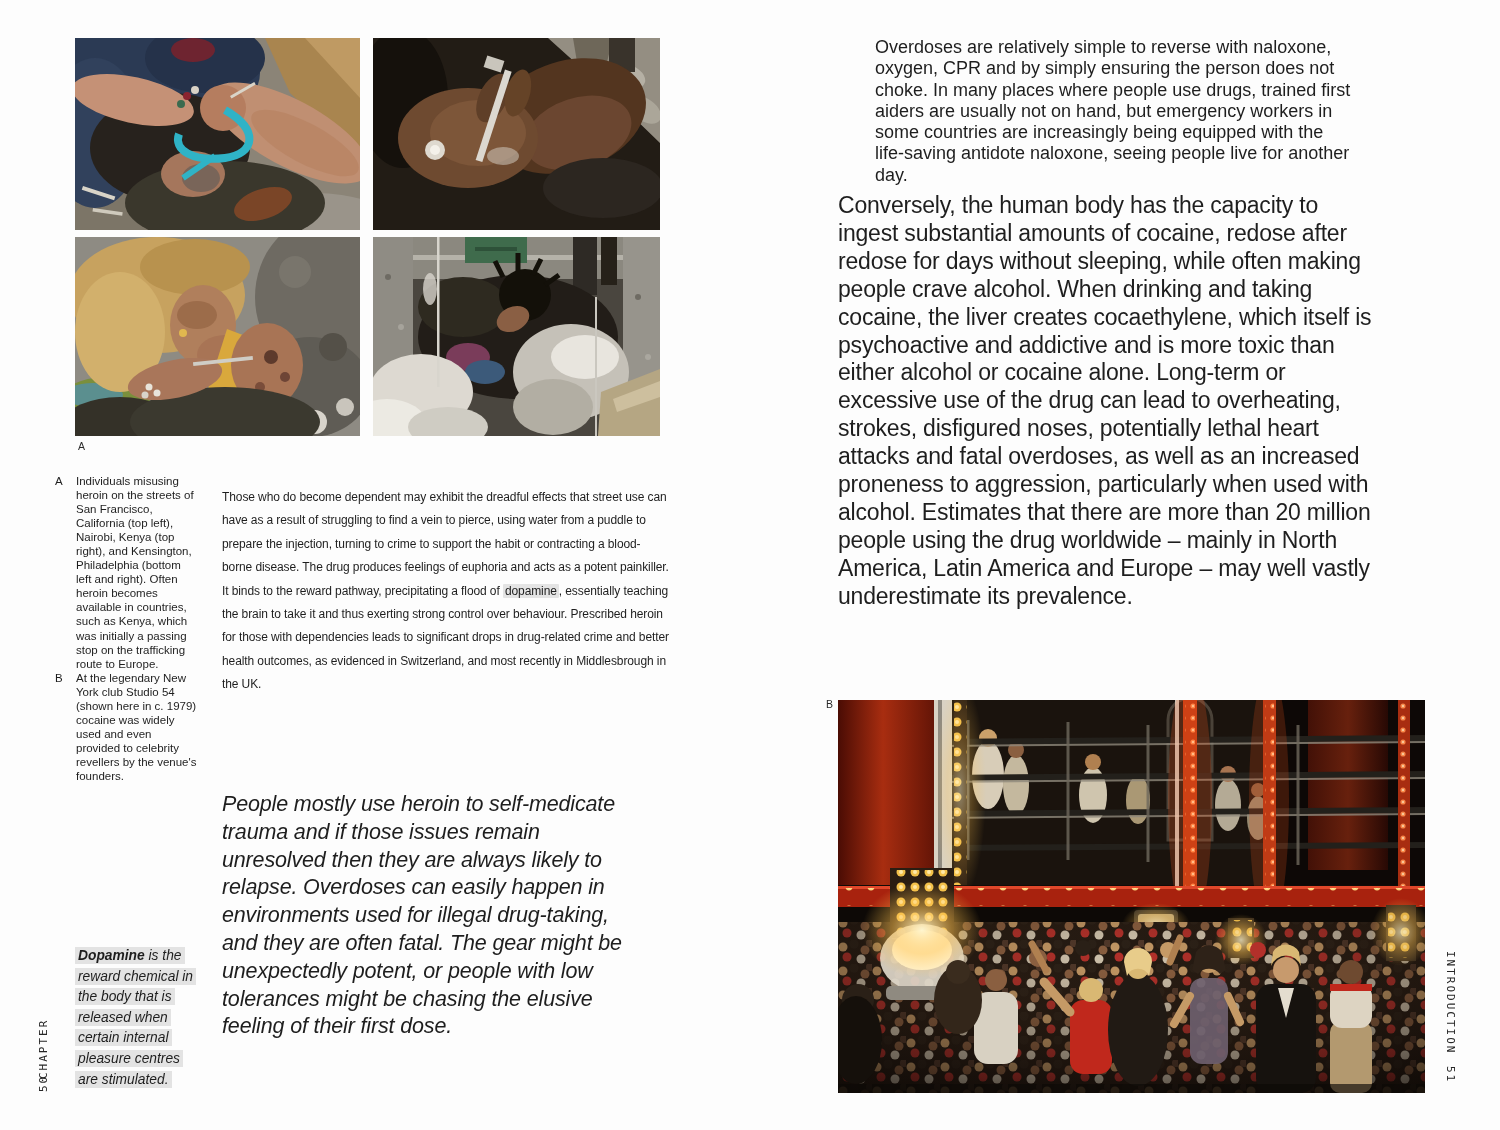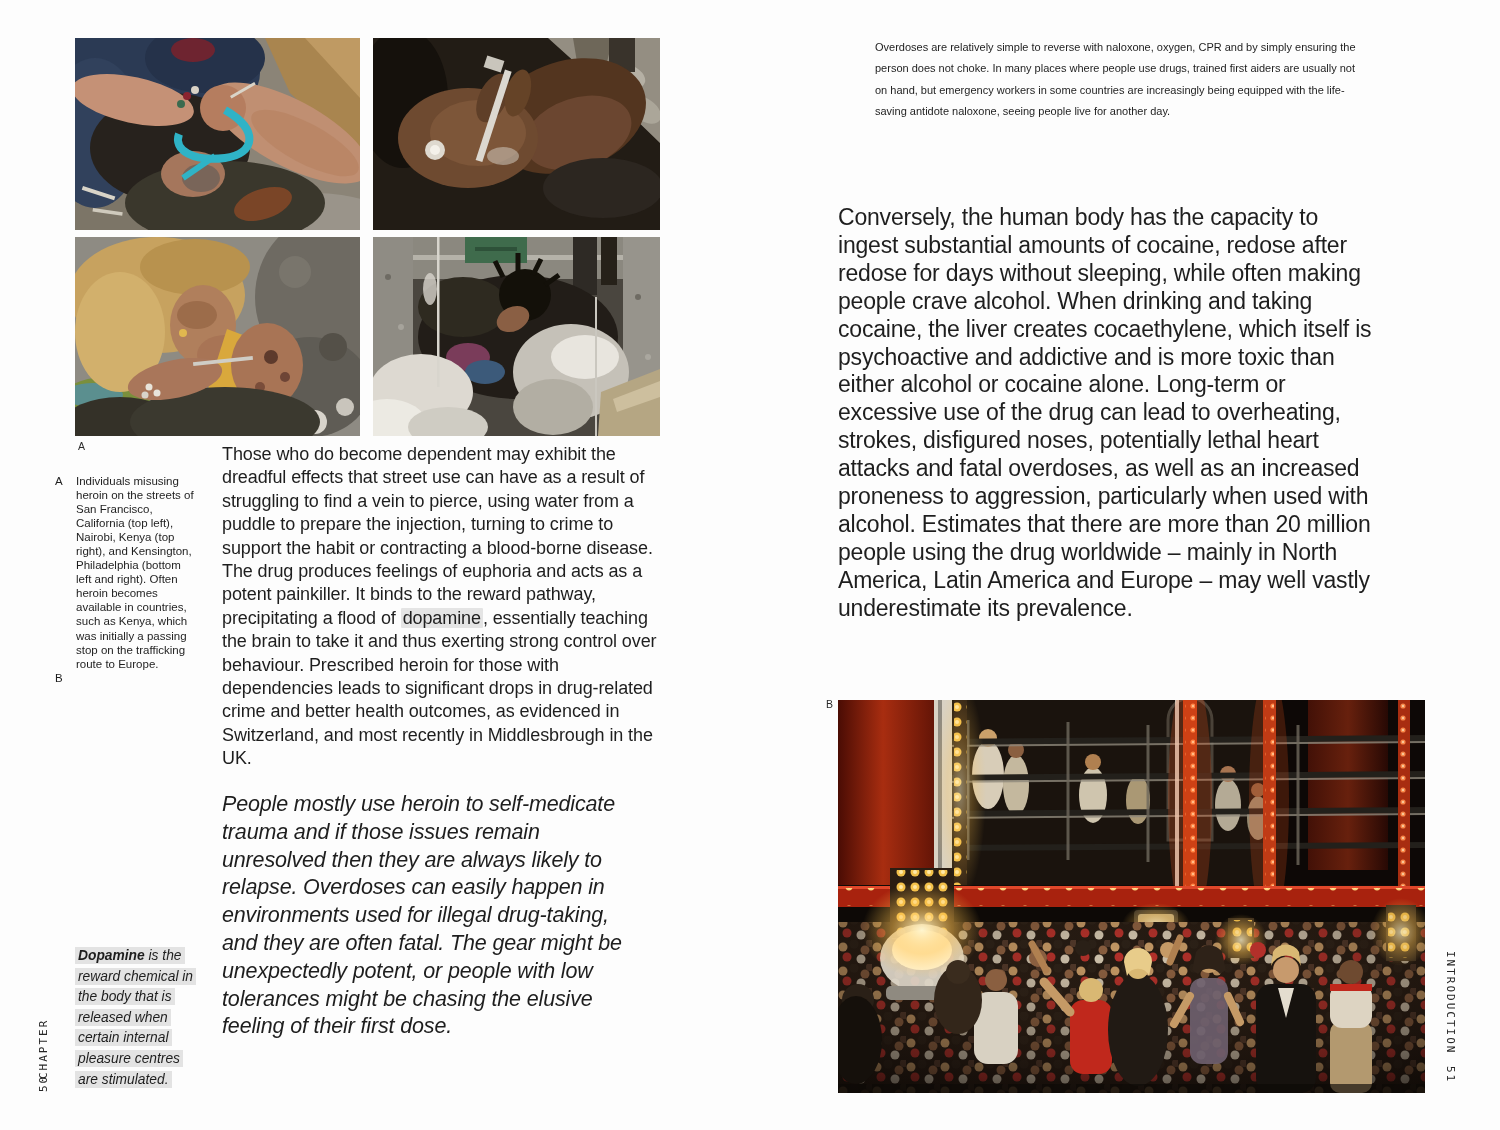--- a/index.html
+++ b/index.html
@@ -22,38 +22,38 @@
 
   .fig-label{font-size:10.5px;letter-spacing:.3px;color:#2a2a2a;}
 
   
   .captions{left:55px;top:474px;width:142px;font-size:11.5px;line-height:14.05px;}
   .cap-item{display:flex;margin:0 0 0 0;}
   .cap-label{width:21px;flex:0 0 21px;}
   .cap-text{flex:1;}
 
   
-  .body1{left:222px;top:443px;width:447px;font-size:18px;line-height:23.4px;letter-spacing:-0.1px;}
+  .body1{left:222px;top:486px;width:447px;font-size:12px;line-height:23.4px;letter-spacing:-0.1px;}
   .body2{left:222px;top:791px;width:400px;font-size:21.5px;line-height:27.8px;letter-spacing:-0.15px;font-style:italic;}
 
   .word-hl{background:#e4e4e4;padding:0 2px;border-radius:1px;}
 
   
   .glossary{left:75px;top:946px;width:120px;font-size:13.8px;line-height:20.6px;}
   .gloss-hl{
     background:#e3e3e3;
     -webkit-box-decoration-break:clone;box-decoration-break:clone;
     padding:1px 3px;
     font-style:italic;
   }
   .gloss-term{font-weight:bold;}
 
   
-  .r-small{left:875px;top:37px;width:482px;font-size:11px;line-height:21.3px;}
-  .r-large{left:838px;top:192px;width:545px;font-size:23px;line-height:27.9px;letter-spacing:-0.2px;margin-top:12px;}
+  .r-small{left:875px;top:37px;width:482px;font-size:18px;line-height:21.3px;}
+  .r-large{left:838px;top:192px;width:545px;font-size:23px;line-height:27.9px;letter-spacing:-0.2px;}
   .photo-b{left:838px;top:700px;width:587px;height:393px;}
 
   
   .vtext{
     font-family:"DejaVu Sans Mono", monospace;
     font-size:11px;letter-spacing:2px;color:#262626;
   }
   .vtext-up{writing-mode:vertical-rl;transform:rotate(180deg);}
   .vtext-down{writing-mode:vertical-rl;}
   .spine-chapter{left:37px;top:984px;height:95px;}
@@ -194,20 +194,21 @@
 
 <div class="abs fig-label" style="left:78px;top:440px;">A</div>
 
 <div class="abs captions">
   <div class="cap-item">
     <div class="cap-label">A</div>
     <div class="cap-text">Individuals misusing heroin on the streets of San Francisco, California (top left), Nairobi, Kenya (top right), and Kensington, Philadelphia (bottom left and right). Often heroin becomes available in countries, such as Kenya, which was initially a passing stop on the trafficking route to Europe.</div>
   </div>
   <div class="cap-item">
     <div class="cap-label">B</div>
+    <div class="cap-text">At the legendary New York club Studio 54 (shown here in c. 1979) cocaine was widely used and even provided to celebrity revellers by the venue's founders.</div>
   </div>
 </div>
 
 <div class="abs body1"><span>Those who do become dependent may exhibit the dreadful effects that street use can have as a result of struggling to find a vein to pierce, using water from a puddle to prepare the injection, turning to crime to support the habit or contracting a blood-borne disease. The drug produces feelings of euphoria and acts as a potent painkiller. It binds to the reward pathway, precipitating a flood of </span><span class="word-hl">dopamine</span><span>, essentially teaching the brain to take it and thus exerting strong control over behaviour. Prescribed heroin for those with dependencies leads to significant drops in drug-related crime and better health outcomes, as evidenced in Switzerland, and most recently in Middlesbrough in the UK.</span></div>
 
 <div class="abs body2">People mostly use heroin to self-medicate trauma and if those issues remain unresolved then they are always likely to relapse. Overdoses can easily happen in environments used for illegal drug-taking, and they are often fatal. The gear might be unexpectedly potent, or people with low tolerances might be chasing the elusive feeling of their first dose.</div>
 
 <div class="abs glossary"><span class="gloss-hl"><span class="gloss-term">Dopamine</span><span> is the reward chemical in the body that is released when certain internal pleasure centres are stimulated.</span></span></div>
 
 <div class="abs vtext vtext-up spine-chapter">CHAPTER</div>

